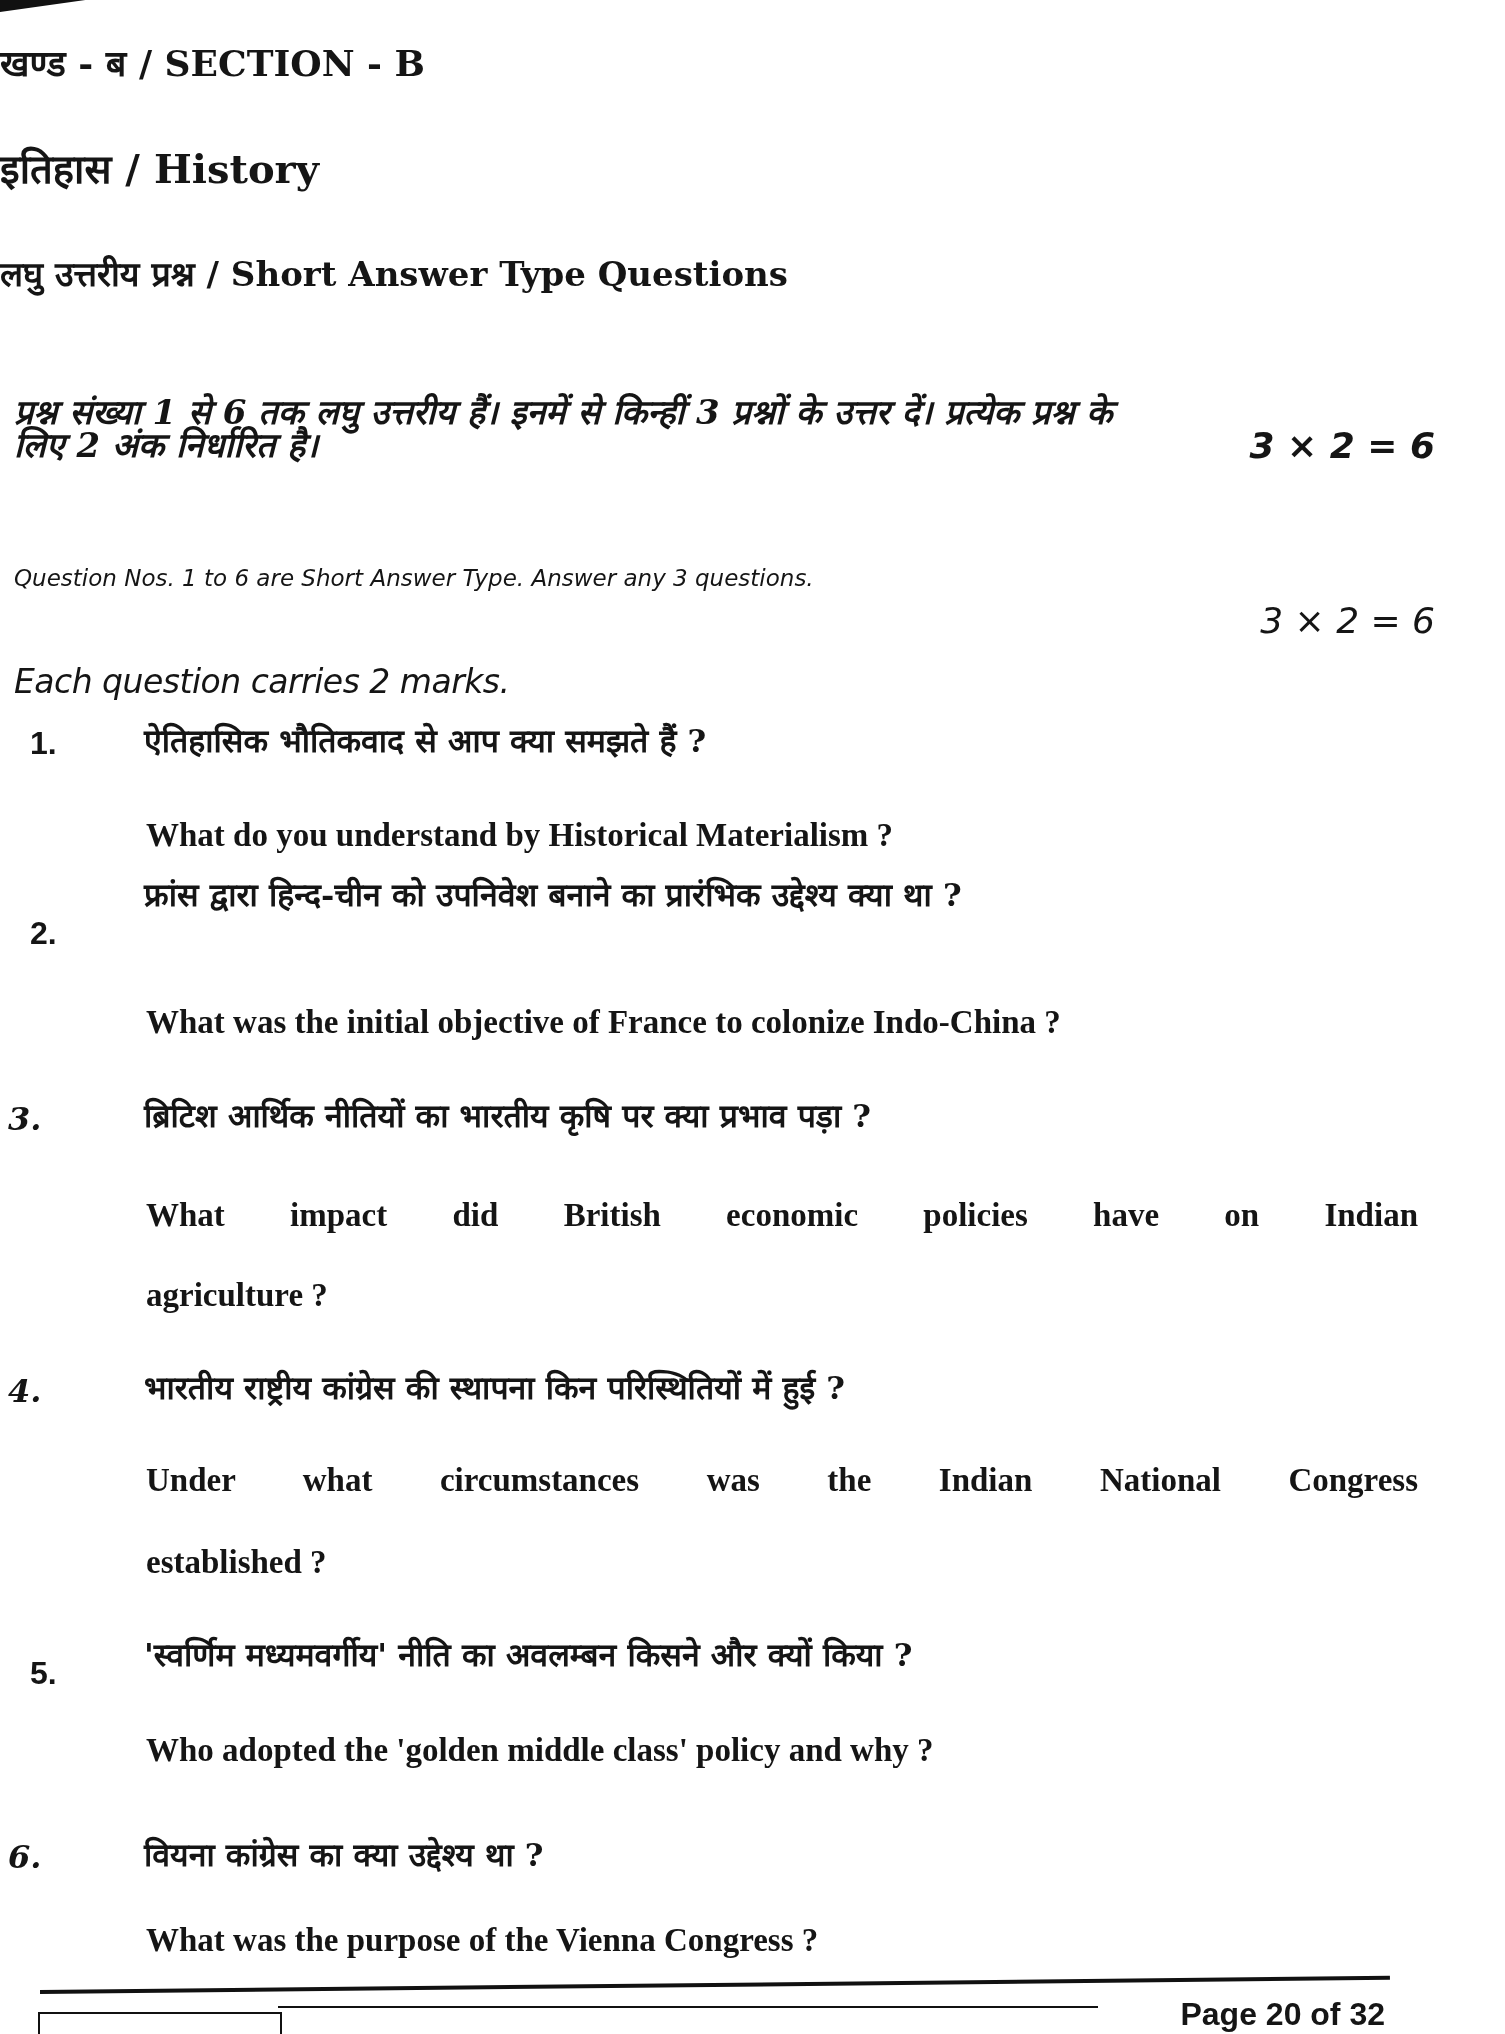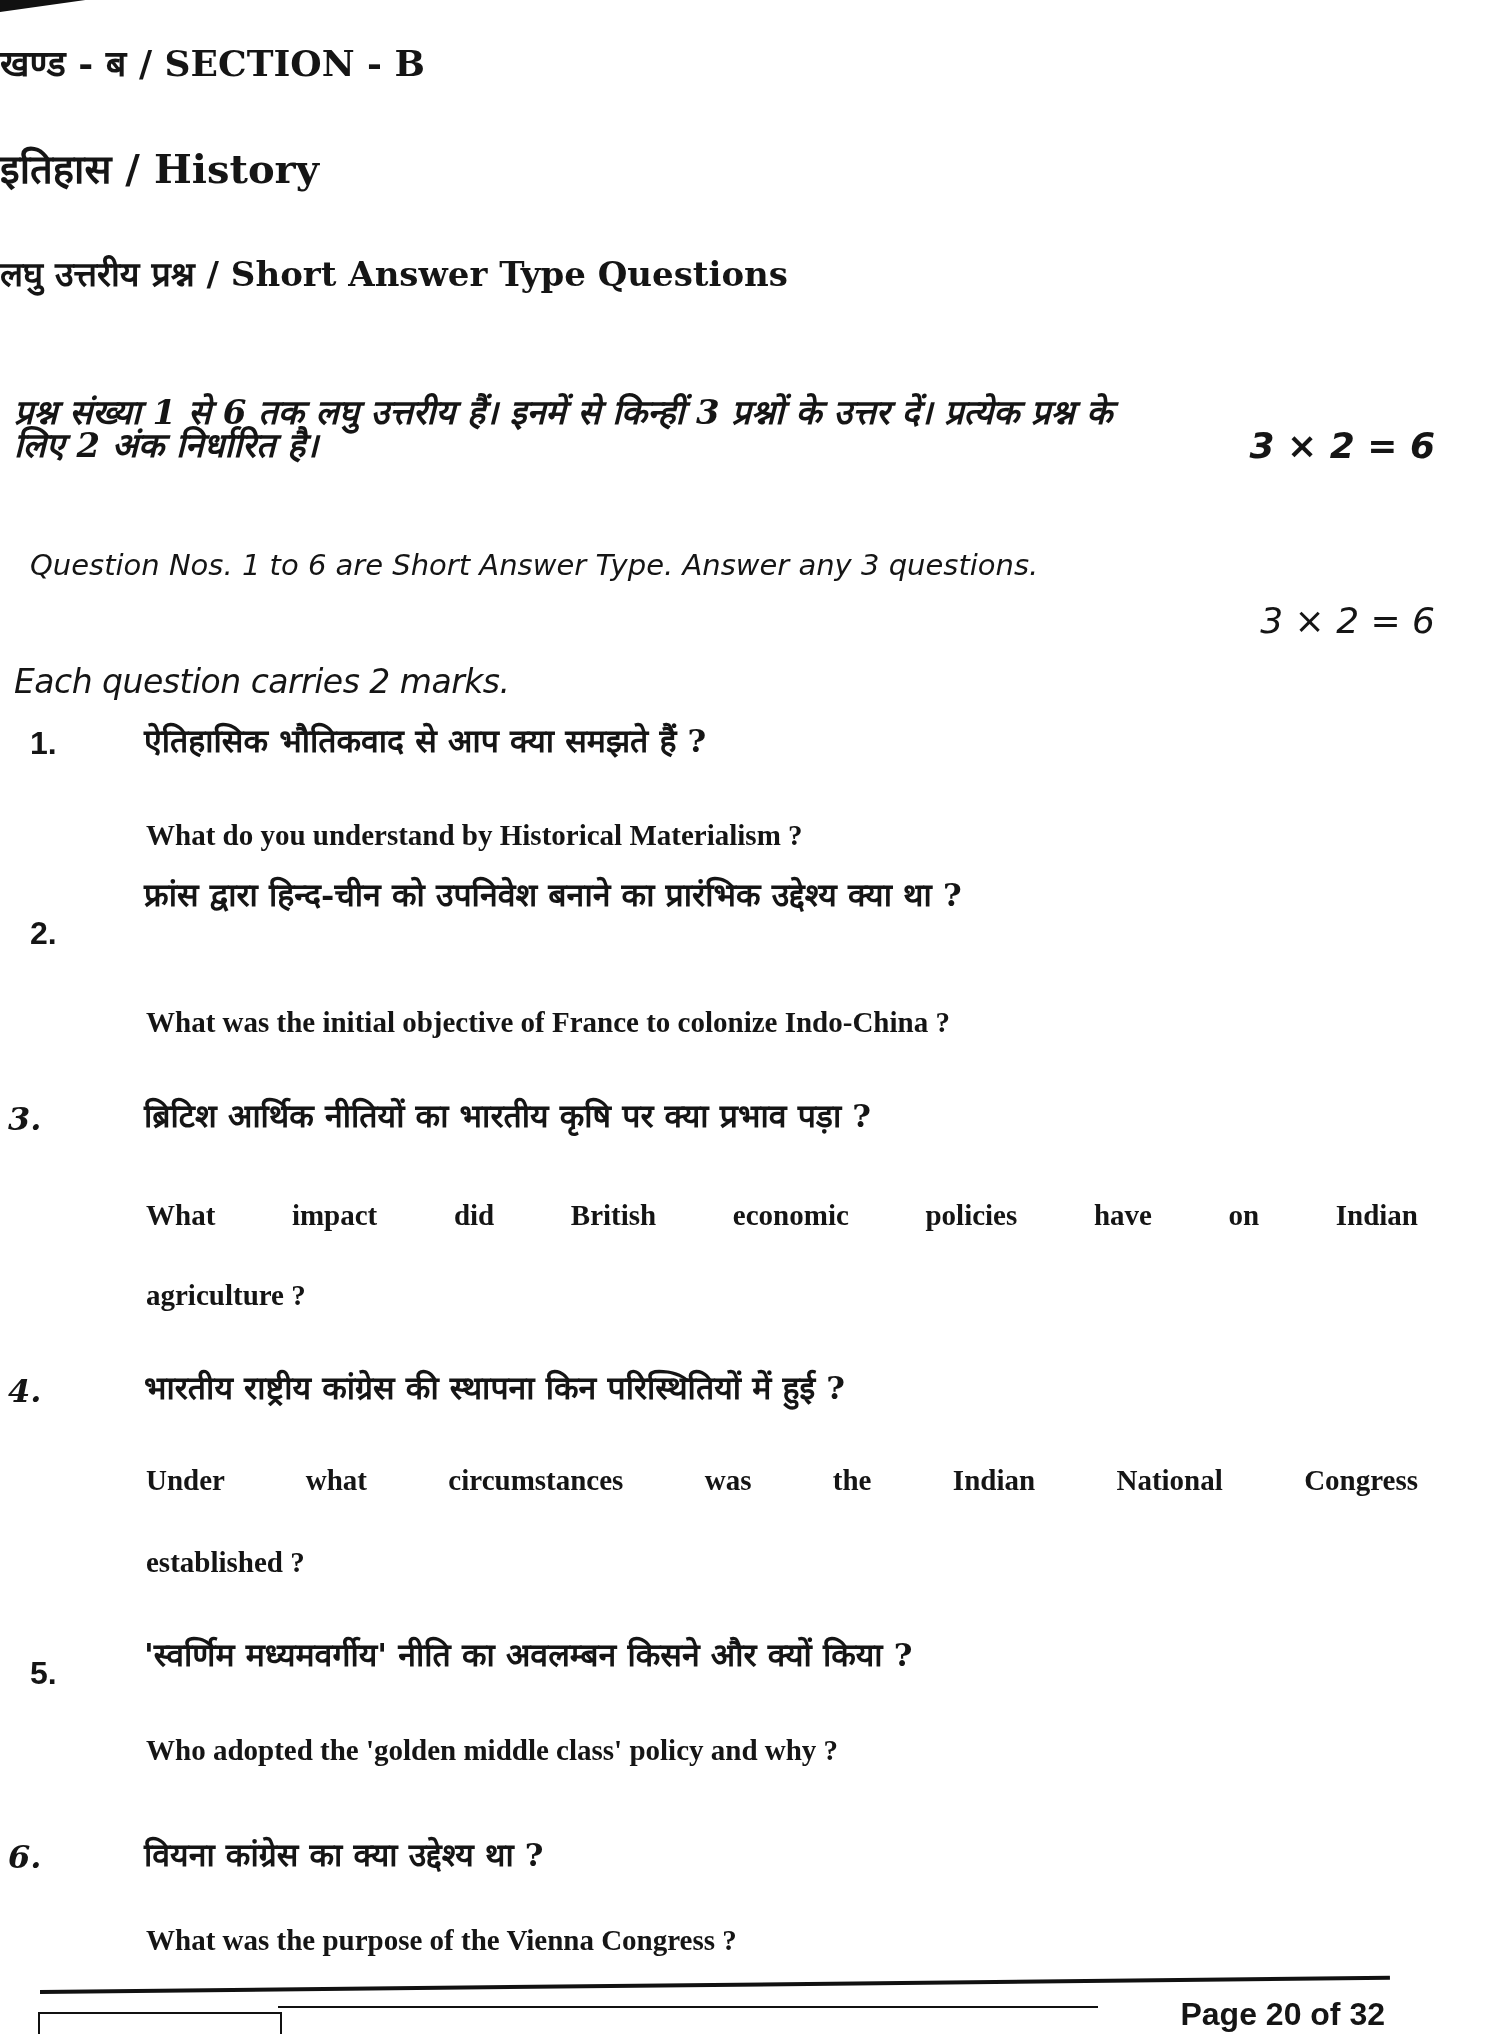--- a/index.html
+++ b/index.html
@@ -19,39 +19,39 @@
   .subject { top: 140px; font-size: 40px; }
   .qtype { top: 250px; font-size: 34px; }
 
   .instr {
     position: absolute; left: 14px; width: 1425px;
     font-style: italic; font-weight: bold; font-size: 34px;
     line-height: 34px;
   }
   .instr-hi-1 { top: 347px; margin-top: 48px; }
   .instr-hi-2 { top: 428px; }
-  .instr-en-1 { top: 548px; font-family: "DejaVu Sans", "Liberation Sans", sans-serif; font-weight: normal; font-size: 29px; margin-left: 16px; }
+  .instr-en-1 { top: 561px; font-family: "DejaVu Sans", "Liberation Sans", sans-serif; font-weight: normal; font-size: 23px; }
   .instr-en-2 { top: 628px; font-family: "DejaVu Sans", "Liberation Sans", sans-serif; font-weight: normal; font-size: 33px; letter-spacing: -0.5px; margin-top: 37px; }
   .marks {
     position: absolute; right: 70px; font-style: italic; font-size: 36px;
     font-family: "DejaVu Sans", "Liberation Sans", sans-serif;
   }
   .marks-1 { top: 425px; font-weight: bold; }
   .marks-2 { top: 600px; }
 
   .q-num {
     position: absolute; left: 30px; font-size: 32px;
     font-family: "Liberation Sans", sans-serif; font-weight: bold;
   }
   .q-num.marked { left: 8px; font-family: "DejaVu Serif", serif; font-style: italic; }
   .q-hi {
     position: absolute; left: 144px; font-size: 32px; font-weight: bold; text-align: right;
   }
   .q-en {
-    position: absolute; left: 146px; font-size: 29px; font-weight: bold;
+    position: absolute; left: 146px; font-size: 33px; font-weight: bold;
     font-family: "Liberation Serif", serif; line-height: 80px;
   }
   .justify { width: 1272px; text-align: justify; text-align-last: justify; word-spacing: 8px; }
 
   .footer-line {
     position: absolute; left: 40px; top: 1990px; width: 1350px; height: 4px;
     background: #111; transform: rotate(-0.6deg); transform-origin: left center;
   }
   .footer-box {
     position: absolute; left: 38px; top: 2012px; width: 240px; height: 30px;

